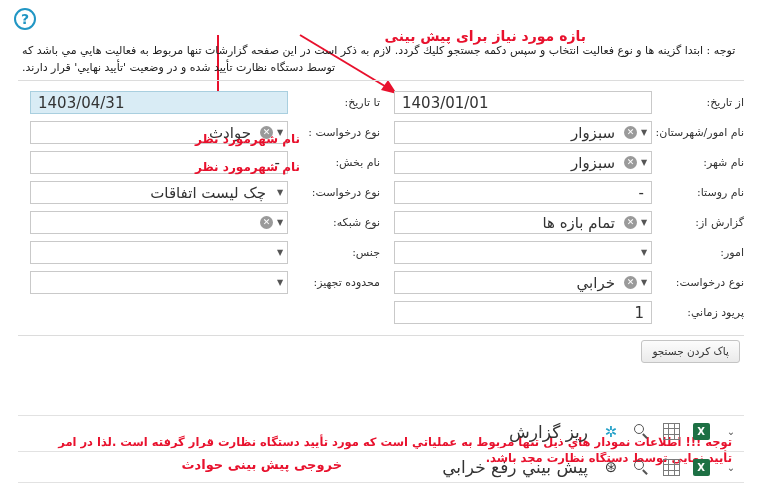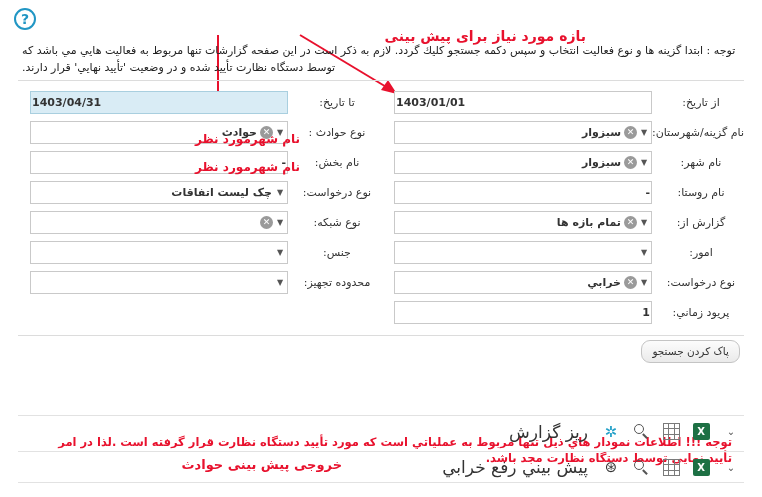--- a/index.html
+++ b/index.html
@@ -86,21 +86,21 @@
   .row {
     display: flex;
     flex-direction: row;
     align-items: center;
     height: 27px;
     margin-bottom: 3px;
     direction: rtl;
   }
   .lbl {
     width: 92px;
-    text-align: center;
+    text-align: right;
     padding-left: 6px;
     font-size: 11px;
     color: #333;
     flex: none;
     white-space: nowrap;
     box-sizing: border-box;
   }
   .fld {
     flex: none;
     height: 23px;
@@ -110,27 +110,26 @@
     box-sizing: border-box;
     display: flex;
     align-items: center;
     direction: rtl;
   }
   .fld.w-right { width: 258px; }
   .fld.w-left  { width: 258px; }
   .fld.highlight { background: #d9ecf5; border-color: #a9cfdf; }
   .fld .val {
     flex: 1;
-    padding: 0 1px;
-    font-size: 11px;
+    padding: 0 7px;
+    font-size: 15px;
     color: #333;
     text-align: right;
     white-space: nowrap;
     overflow: hidden;
-    font-weight: bold;
   }
   .fld .val.ltr { direction: ltr; text-align: left; }
   .caret {
     width: 14px;
     text-align: center;
     font-size: 8px;
     color: #555;
     flex: none;
   }
   .clearx {
@@ -151,21 +150,21 @@
   .clear-btn {
     position: absolute;
     top: 340px;
     right: 22px;
     height: 21px;
     padding: 0 10px;
     line-height: 21px;
     font-size: 10.5px;
     background: linear-gradient(#fcfcfc,#eaeaea);
     border: 1px solid #c4c4c4;
-    border-radius: 9px;
+    border-radius: 3px;
     color: #333;
     white-space: nowrap;
   }
 
   
   .result-row {
     position: absolute;
     right: 18px;
     width: 726px;
     height: 32px;
@@ -257,28 +256,28 @@
         <span class="val ltr">1403/01/01</span>
       </div>
       <div class="spacer-mid"></div>
       <div class="lbl">تا تاريخ:</div>
       <div class="fld w-left highlight">
         <span class="val ltr">1403/04/31</span>
       </div>
     </div>
 
     <div class="row">
-      <div class="lbl">نام گزينه/شهرستان:</div>
+      <div class="lbl">نام امور/شهرستان:</div>
       <div class="fld w-right">
         <span class="caret">▼</span>
         <span class="clearx">✕</span>
         <span class="val">سبزوار</span>
       </div>
       <div class="spacer-mid"></div>
-      <div class="lbl">نوع حوادث :</div>
+      <div class="lbl">نوع درخواست :</div>
       <div class="fld w-left">
         <span class="caret">▼</span>
         <span class="clearx">✕</span>
         <span class="val">حوادث</span>
       </div>
     </div>
 
     <div class="row">
       <div class="lbl">نام شهر:</div>
       <div class="fld w-right">

